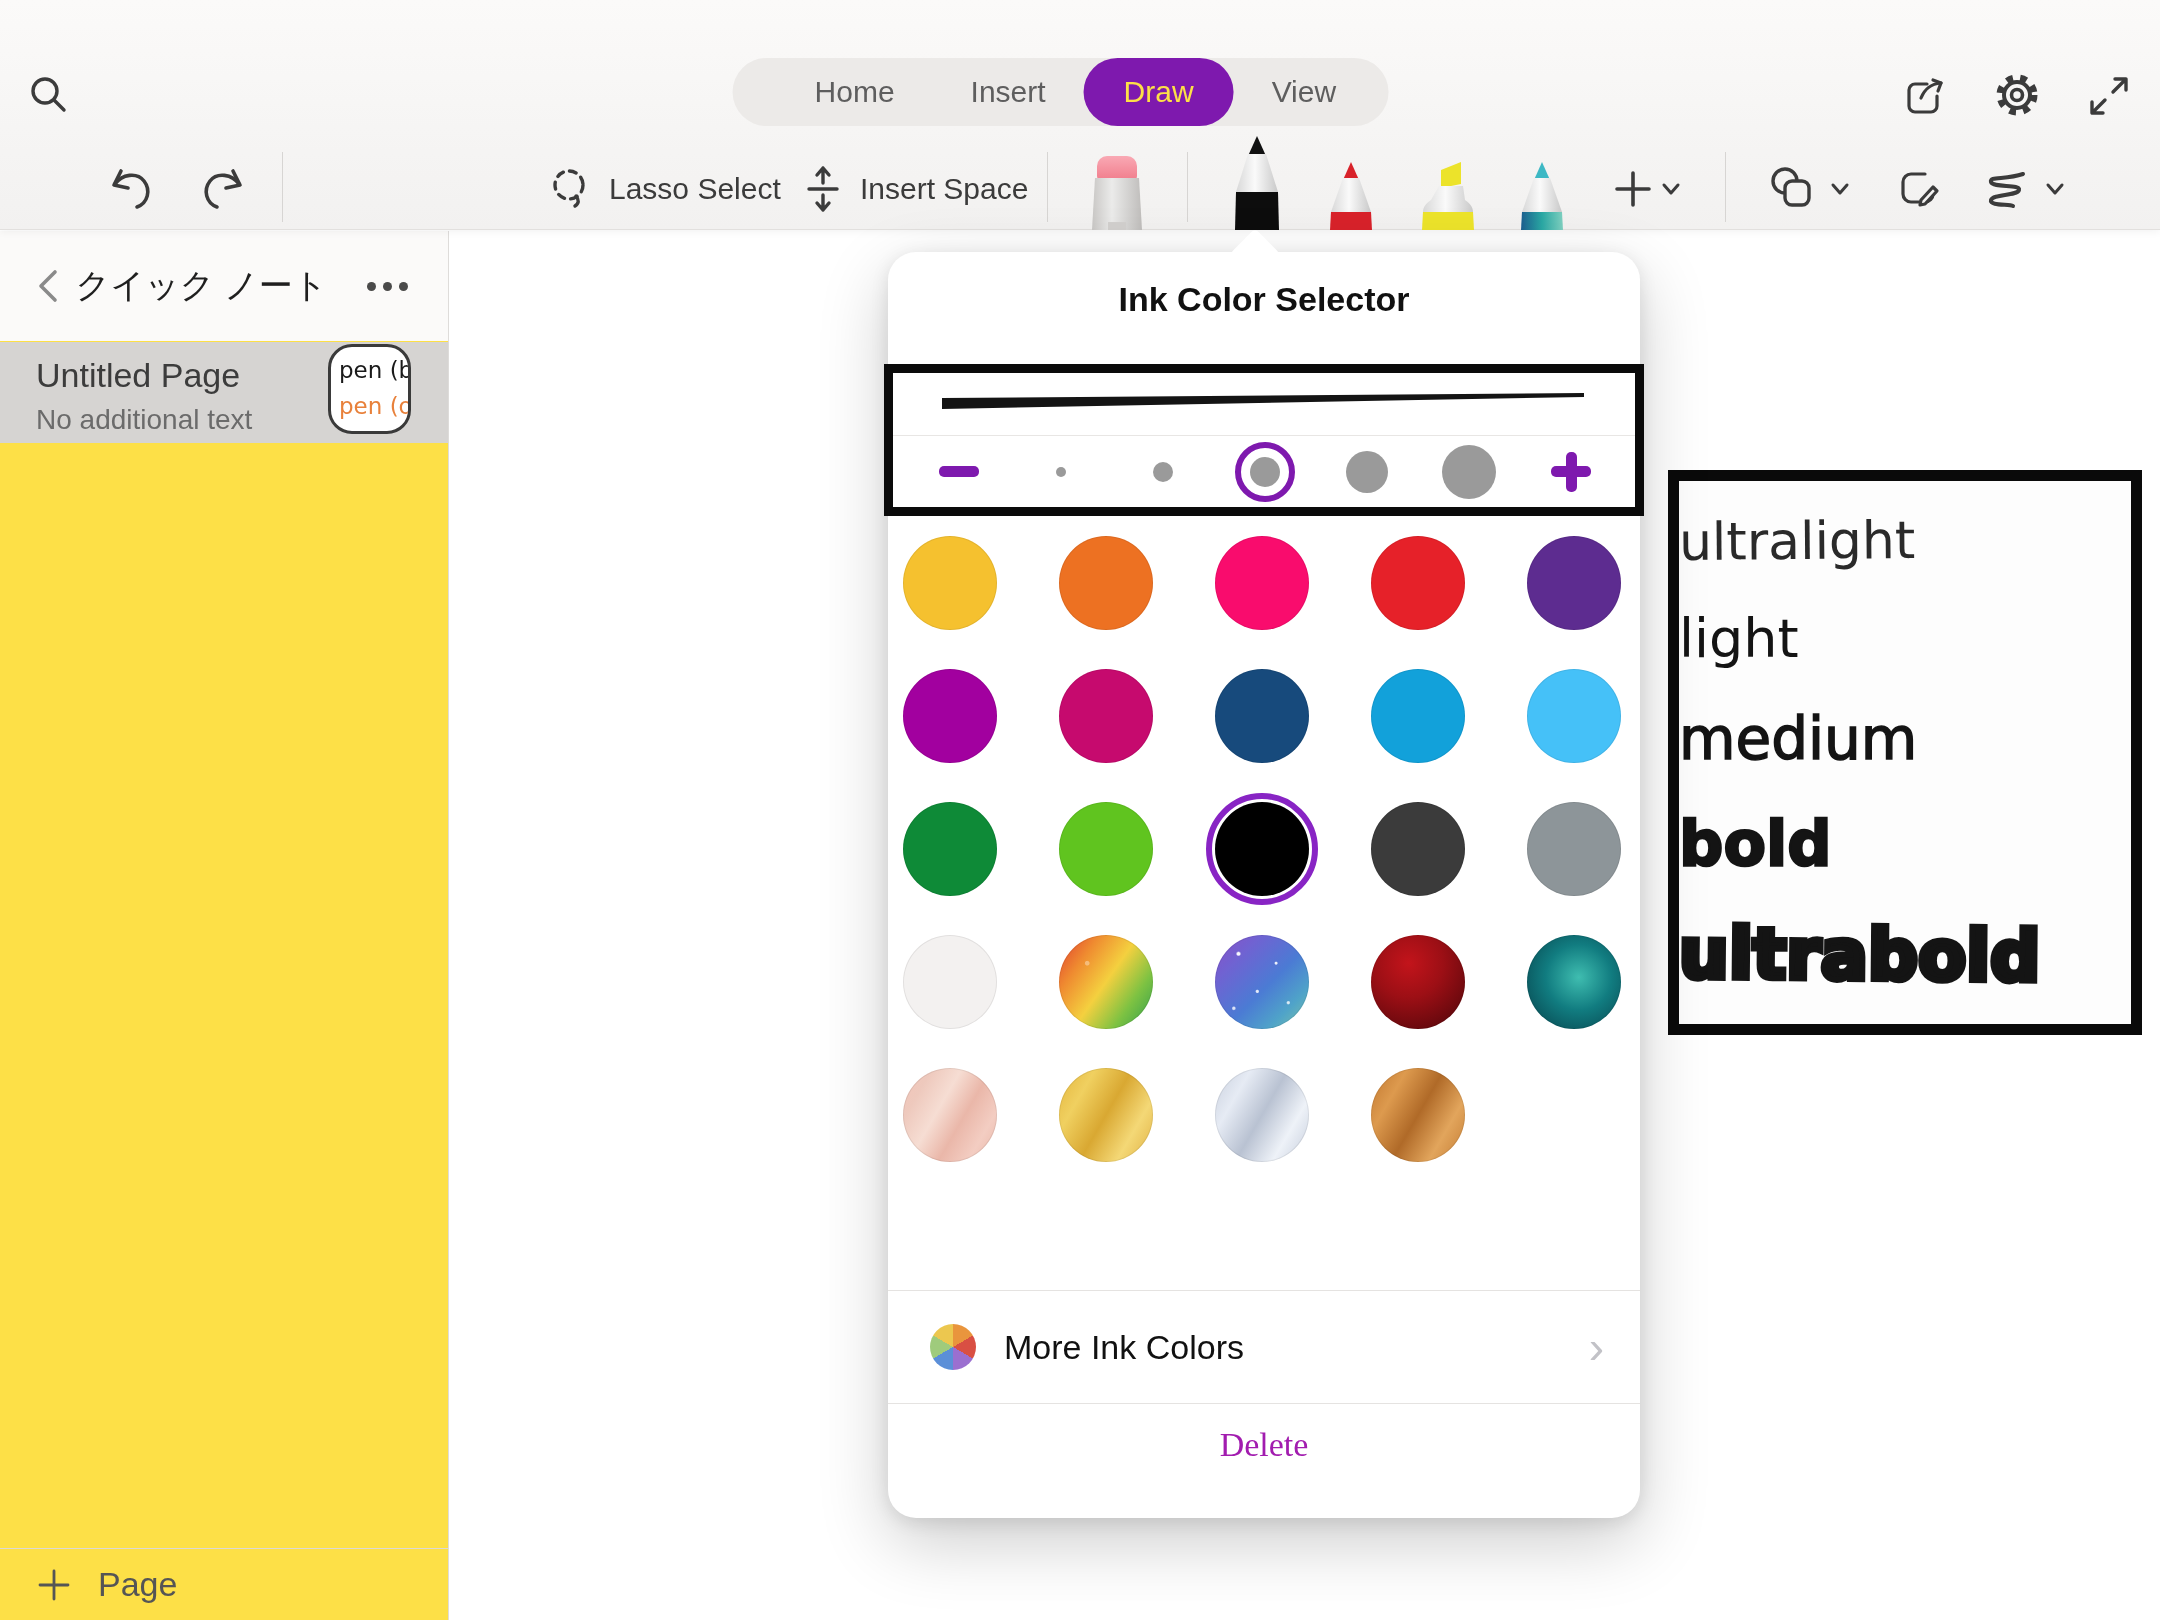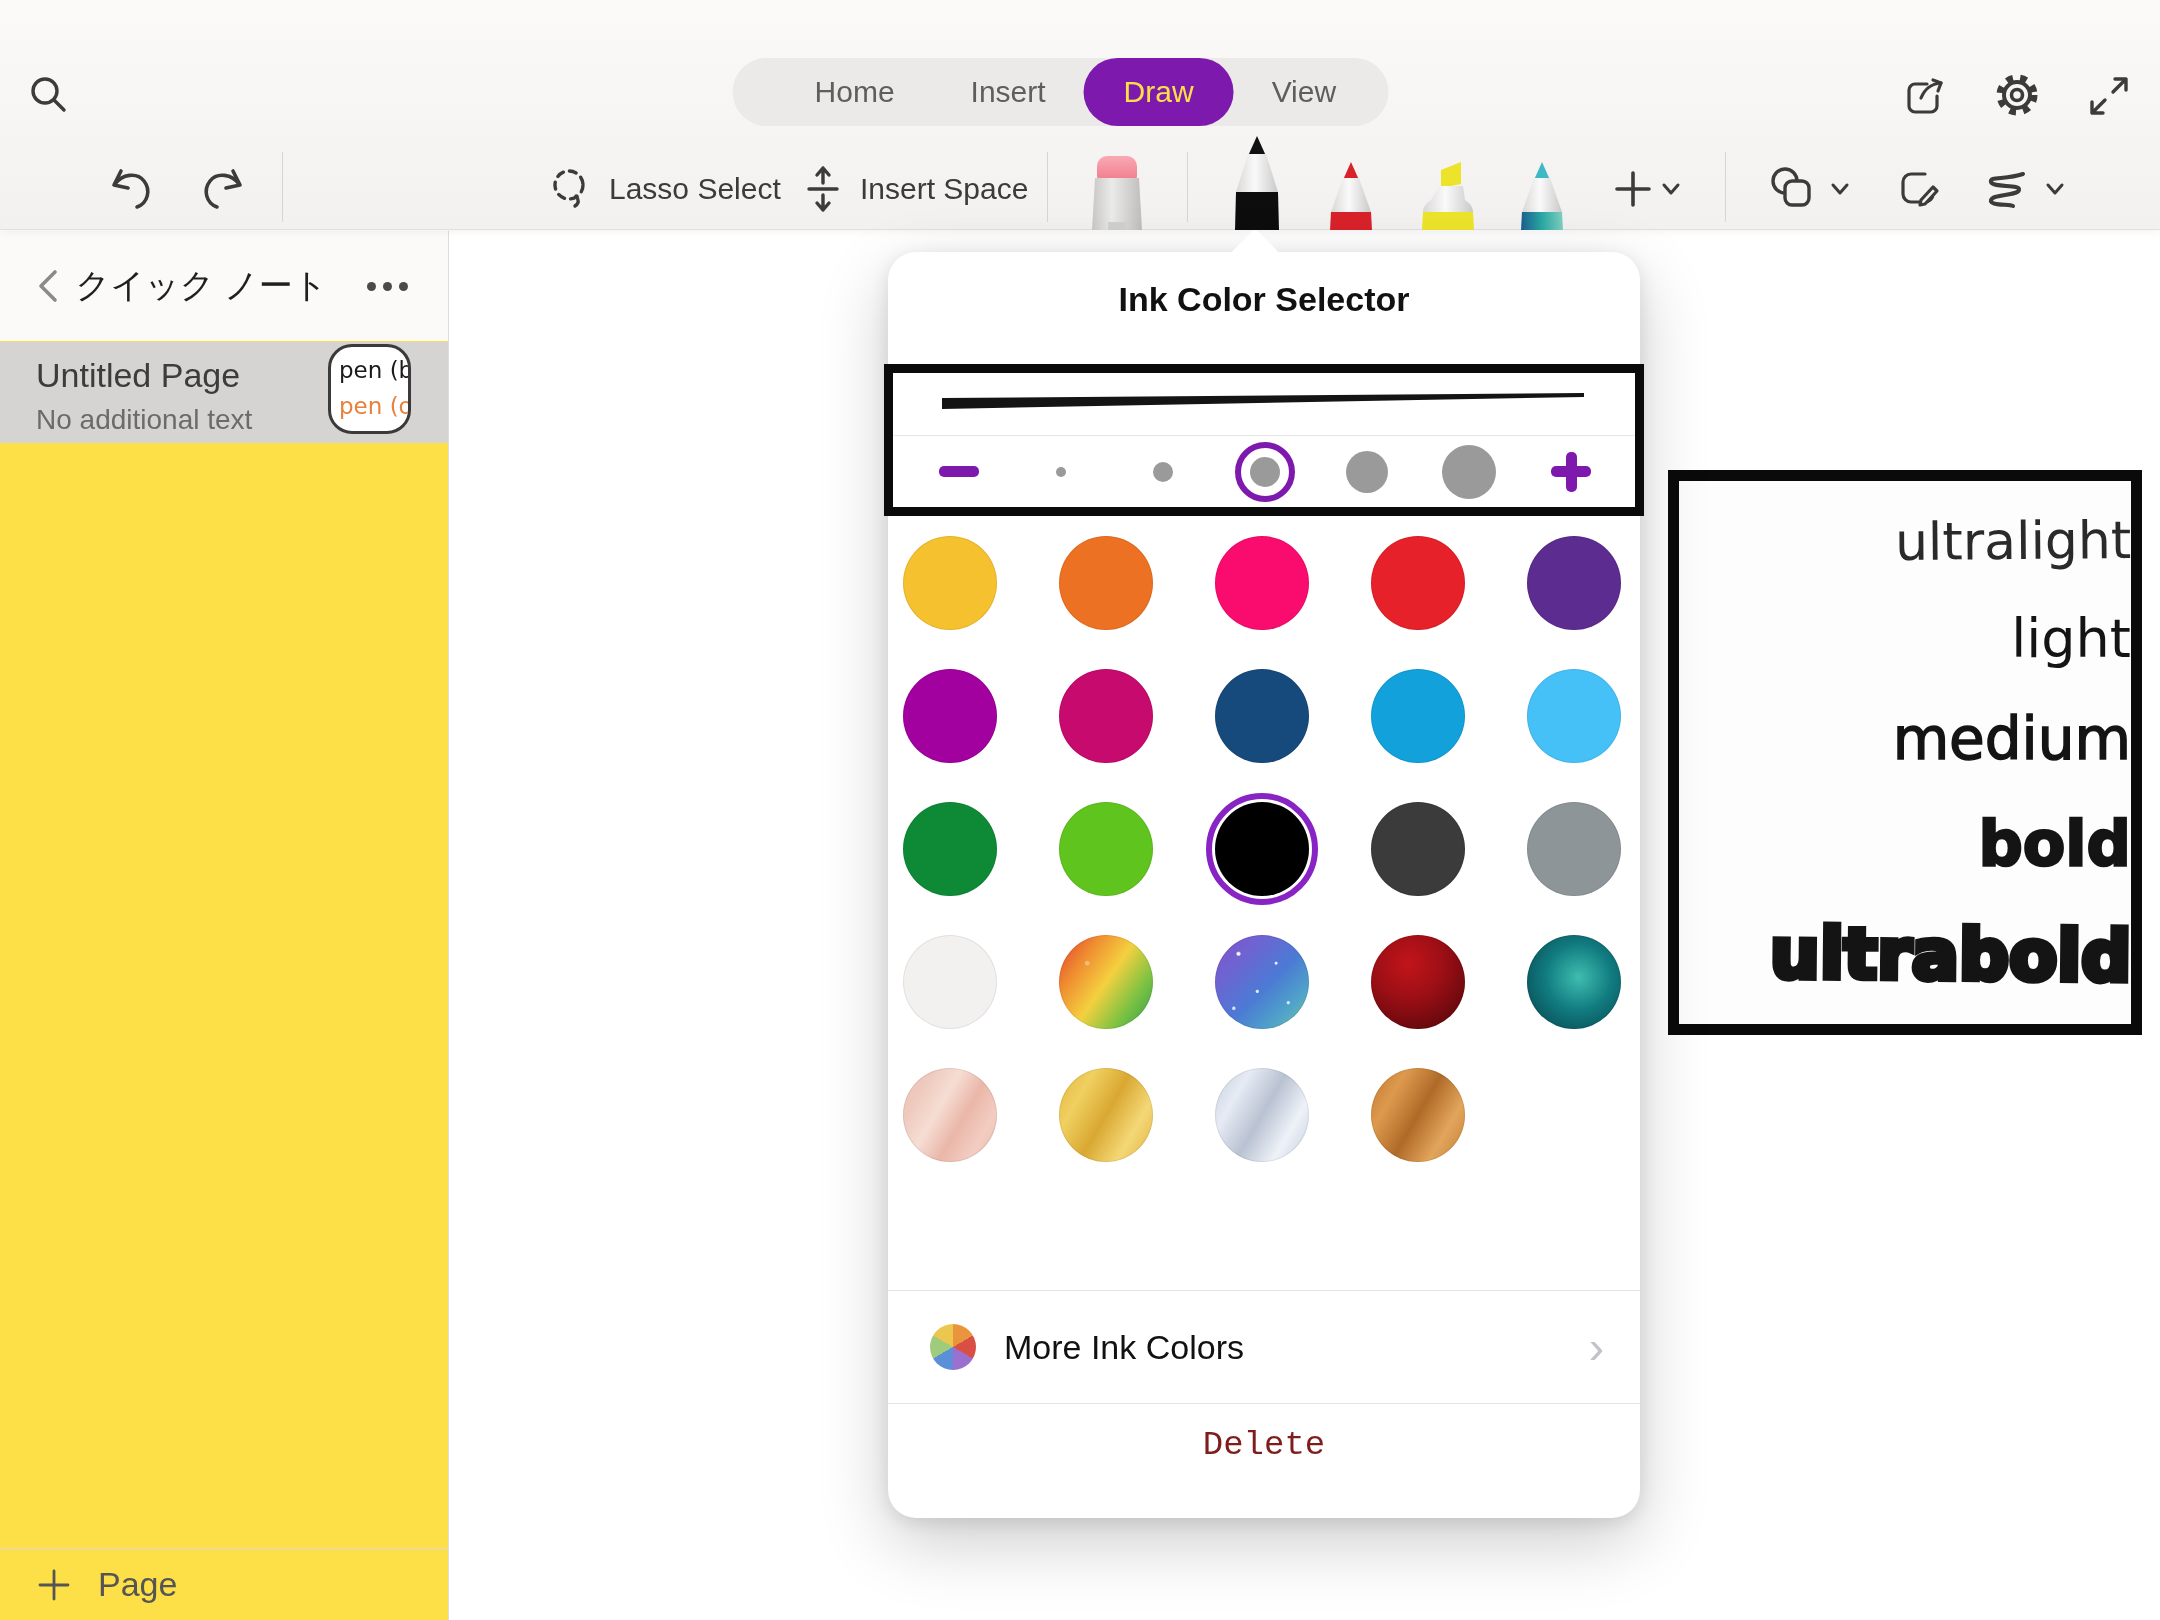--- a/index.html
+++ b/index.html
@@ -75,26 +75,26 @@
   .swatch.selected{outline:6px solid #8824c4;outline-offset:3px;}
   .popup-hdiv{position:absolute;left:0;width:100%;height:1px;background:#e5e3e1;}
   .more-row{position:absolute;left:0;top:1039px;width:100%;height:112px;display:flex;align-items:center;
             padding:0 36px 0 42px;cursor:pointer;background:none;border:none;font-family:inherit;}
   .wheel{width:46px;height:46px;border-radius:50%;
          background:conic-gradient(#e9953d 0 60deg,#d94f43 60deg 120deg,#9b6fd0 120deg 180deg,
                     #5b8fd8 180deg 240deg,#9fcb7c 240deg 300deg,#ecc74f 300deg 360deg);}
   .more-label{font-size:34px;color:#111111;margin-left:28px;flex:1;text-align:left;}
   .more-chev{font-size:46px;color:#c2c2c7;line-height:1;font-weight:400;}
   .delete-btn{position:absolute;left:0;top:1160px;width:100%;text-align:center;font-size:34px;
-              color:#7f1d1d;background:none;border:none;font-family:Liberation Mono, monospace;cursor:pointer;padding:14px 0;}
+              color:#a21caf;background:none;border:none;font-family:Liberation Serif, serif;cursor:pointer;padding:14px 0;}
 
   
   .weight-box{position:absolute;left:1668px;top:470px;width:474px;height:565px;background:#fdfdfd;
               border:11px solid #0a0a0a;display:flex;flex-direction:column;justify-content:space-around;
-              align-items:flex-end;padding:12px 0;}
+              align-items:flex-start;padding:12px 0;}
   .wline{font-family:"DejaVu Sans",sans-serif;color:#141414;line-height:1;}
   .w0{font-size:52px;font-weight:400;transform:rotate(-0.5deg);color:#2a2a2a;}
   .w1{font-size:54px;font-weight:400;}
   .w2{font-size:58px;font-weight:400;-webkit-text-stroke:1.5px #141414;}
   .w3{font-size:62px;font-weight:700;-webkit-text-stroke:2.5px #141414;}
   .w4{font-size:70px;font-weight:700;-webkit-text-stroke:6px #141414;transform:rotate(0.5deg);}
 </style>
 </head>
 <body>
 

